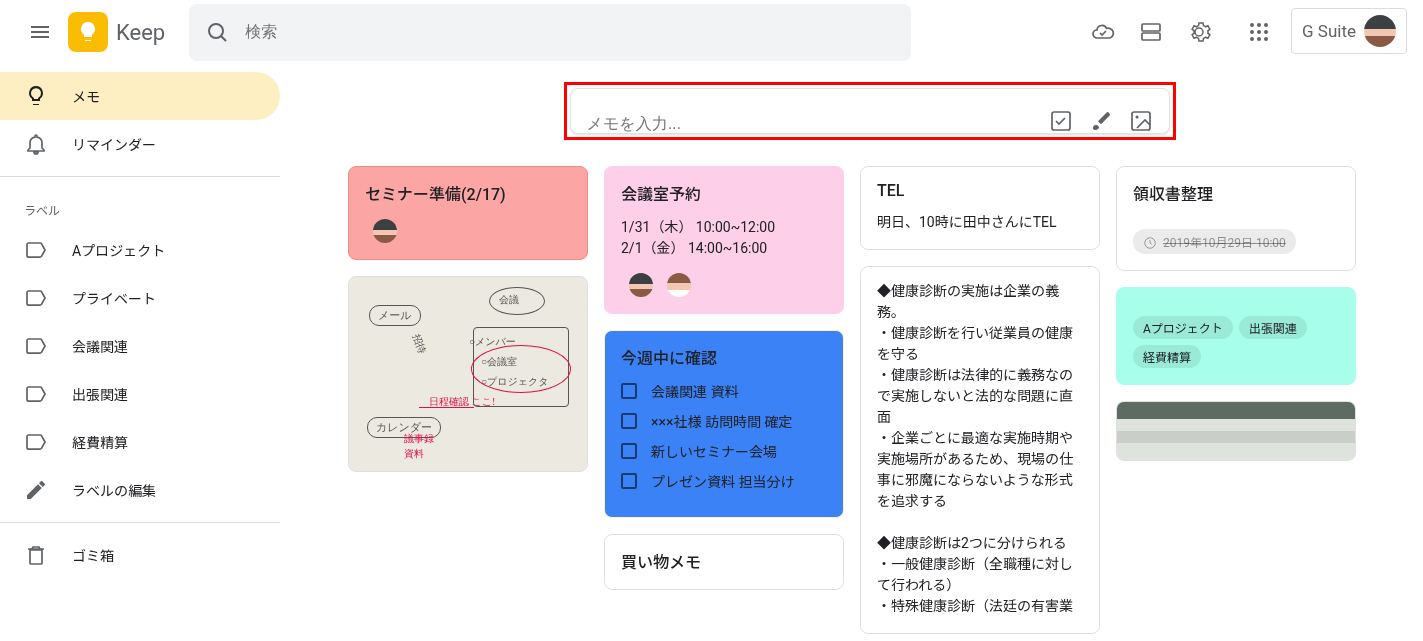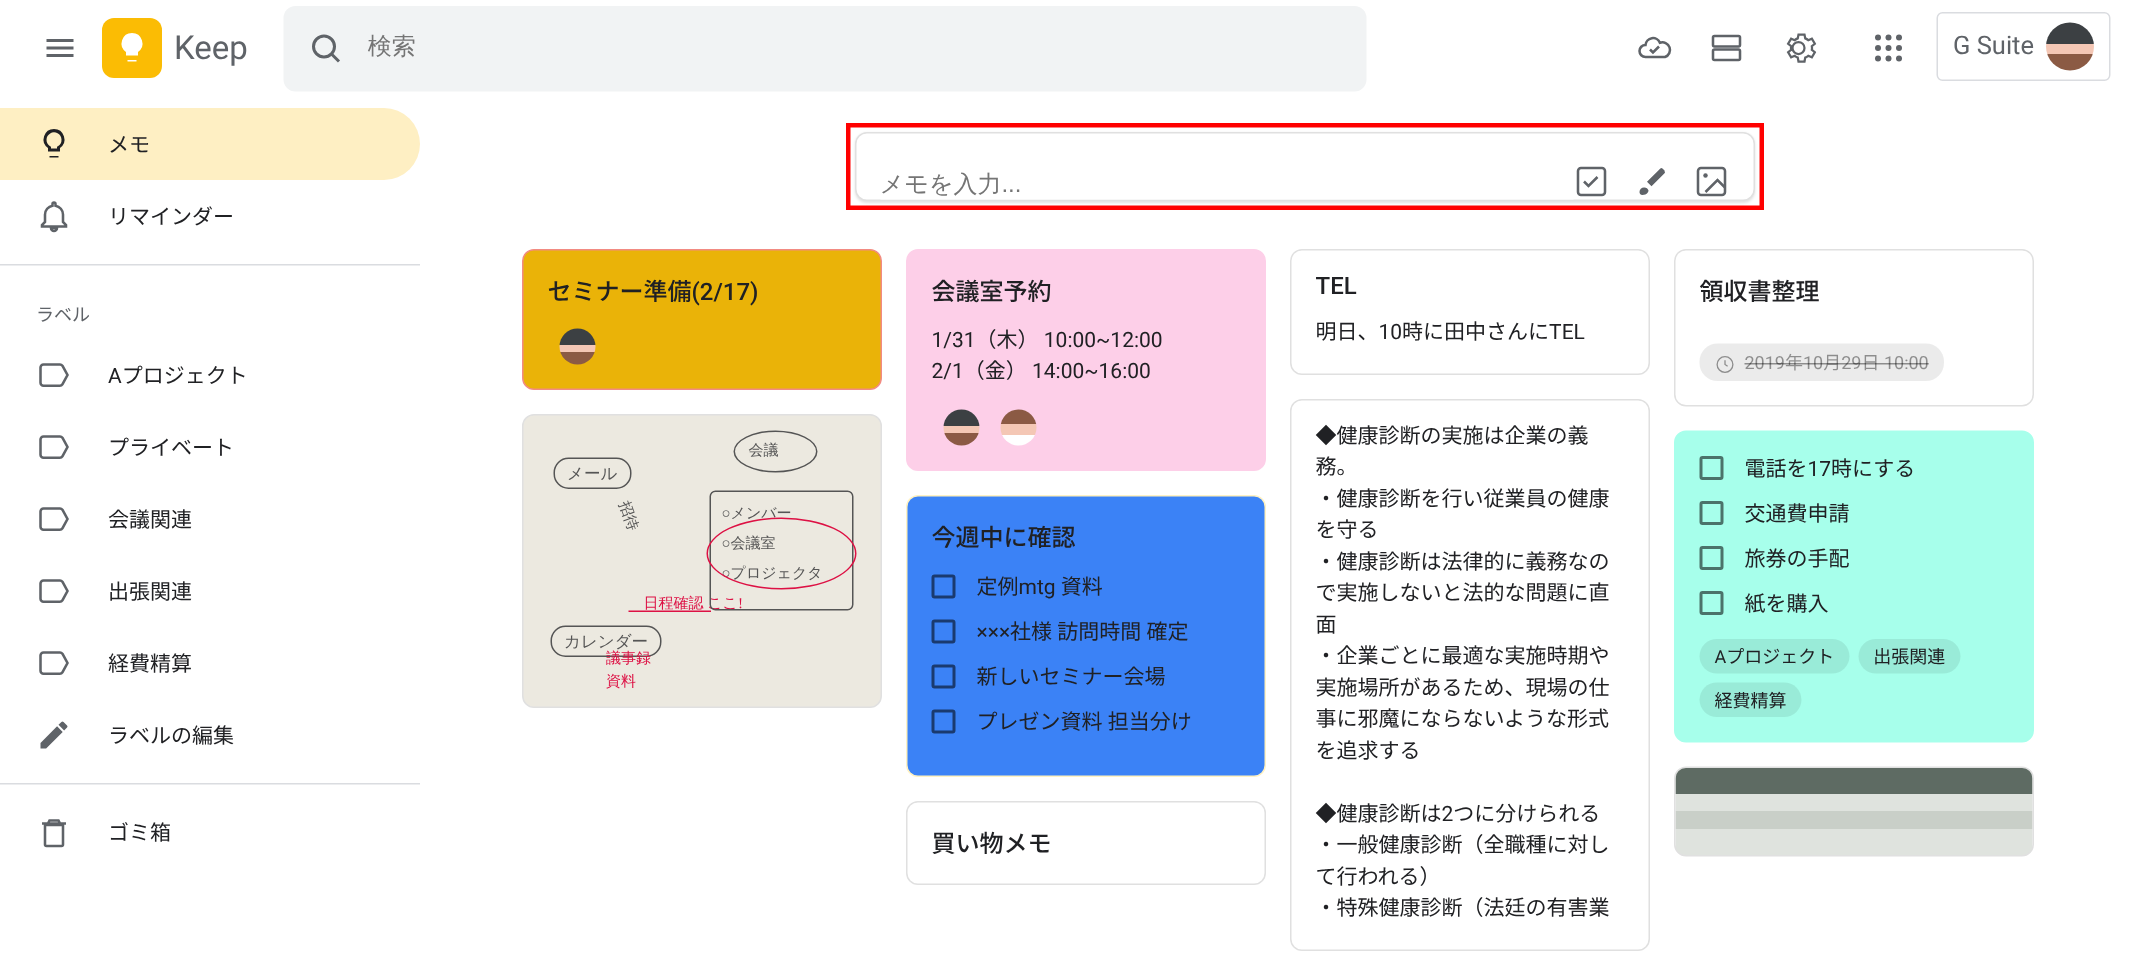--- a/index.html
+++ b/index.html
@@ -43,21 +43,21 @@
   .new-note { height: 46px; background: #fff; border: 1px solid #e0e0e0; border-radius: 8px; box-shadow: 0 1px 2px rgba(0,0,0,.12); display: flex; align-items: flex-end; padding: 0 16px; }
   .new-note input { border: none; outline: none; font-size: 16px; flex: 1; }
   .new-note-actions { display: flex; gap: 16px; }
   .action-icon { width: 24px; height: 24px; color: #5f6368; display: flex; align-items: center; justify-content: center; cursor: pointer; }
 
   
   .note-grid { display: flex; gap: 16px; align-items: flex-start; }
   .note-col { display: flex; flex-direction: column; gap: 16px; width: 240px; }
 
   .note { border: 1px solid #e0e0e0; border-radius: 8px; padding: 14px 16px 16px; font-size: 14px; overflow: hidden; }
-  .note.coral { background: #eab308; border-color: #f28b82; }
+  .note.coral { background: #fca5a5; border-color: #f28b82; }
   .note.pink  { background: #fdcfe8; border-color: #fdcfe8; }
   .note.yellow{ background: #3b82f6; border-color: #fff2c2; }
   .note.teal  { background: #a7ffeb; border-color: #a7ffeb; }
   .note-title { font-weight: 500; font-size: 16px; margin-bottom: 12px; }
   .note-body { white-space: pre-wrap; font-size: 14px; line-height: 1.5; }
   .checklist { list-style: none; }
   .checklist li { display: flex; align-items: center; margin-bottom: 10px; font-size: 14px; }
   .checkbox { width: 16px; height: 16px; border: 2px solid rgba(0,0,0,.55); border-radius: 2px; margin-right: 14px; flex-shrink: 0; }
   .note .avatar-row { display: flex; gap: 6px; margin-top: 14px; }
   .date-chip { display: inline-flex; align-items: flex-end; gap: 6px; background: rgba(0,0,0,.08); color: rgba(0,0,0,.4); padding: 4px 10px; border-radius: 12px; font-size: 12px; text-decoration: line-through; margin-top: 12px; }
@@ -319,21 +319,21 @@
         <div class="image-note">
 
           <span class="wb-label" style="top:28px;left:20px" data-bind="whiteboard.mail">メール</span>
           <span class="wb-label" style="top:140px;left:18px" data-bind="whiteboard.calendar">カレンダー</span>
           <div class="wb-oval" style="top:10px;left:140px;width:56px;height:28px;border-color:#555"></div>
           <span class="wb-text" style="top:16px;left:150px;color:#555" data-bind="whiteboard.meeting">会議</span>
           <span class="wb-redline" style="top:130px;left:70px;width:55px"></span>
           <span class="wb-text" style="top:118px;left:80px;color:#d14" data-bind="whiteboard.schedule_check">日程確認 ここ!</span>
           <span class="wb-text" style="top:60px;left:60px;color:#555;transform:rotate(70deg)" data-bind="whiteboard.invite">招待</span>
           <div style="position:absolute;top:50px;left:124px;width:96px;height:80px;border:1px solid #555;border-radius:4px"></div>
-          <span class="wb-text" style="top:58px;left:132px;color:#555" data-bind="whiteboard.member">○メンバー</span>
+          <span class="wb-text" style="top:58px;left:120px;color:#555" data-bind="whiteboard.member">○メンバー</span>
           <span class="wb-text" style="top:78px;left:132px;color:#555" data-bind="whiteboard.room">○会議室</span>
           <span class="wb-text" style="top:98px;left:132px;color:#555" data-bind="whiteboard.projector">○プロジェクタ</span>
           <div class="wb-oval" style="top:68px;left:122px;width:100px;height:48px"></div>
           <span class="wb-text" style="top:155px;left:55px;color:#d14" data-bind="whiteboard.agenda1">議事録</span>
           <span class="wb-text" style="top:170px;left:55px;color:#d14" data-bind="whiteboard.agenda2">資料</span>
         </div>
       </div>
 
       <div class="note-col">
         <div class="note pink">
@@ -343,21 +343,21 @@
           <div class="avatar-row">
             <div class="avatar small"></div>
             <div class="avatar small" style="background:linear-gradient(180deg,#8b5a44 0%,#8b5a44 40%,#f4c7b5 40%,#f4c7b5 70%,#fff 70%)"></div>
           </div>
         </div>
         <div class="note yellow">
           <div class="note-title" data-bind="notes.col2.1.title">今週中に確認</div>
           <ul class="checklist">
             <li>
                 <span class="checkbox"></span>
-                <span data-bind="notes.col2.1.checklist.0">定例mtg 資料</span>
+                <span data-bind="notes.col2.1.checklist.0">会議関連 資料</span>
               </li>
             <li>
                 <span class="checkbox"></span>
                 <span data-bind="notes.col2.1.checklist.1">×××社様 訪問時間 確定</span>
               </li>
             <li>
                 <span class="checkbox"></span>
                 <span data-bind="notes.col2.1.checklist.2">新しいセミナー会場</span>
               </li>
             <li>
@@ -392,38 +392,20 @@
         <div class="note">
           <div class="note-title" data-bind="notes.col4.0.title">領収書整理</div>
           <span class="date-chip">
             <svg viewBox="0 0 24 24">
                 <use href="#i-clock"></use>
               </svg>
             <span data-bind="notes.col4.0.reminder">2019年10月29日 10:00</span>
           </span>
         </div>
         <div class="note teal">
-          <ul class="checklist">
-            <li>
-                <span class="checkbox"></span>
-                <span data-bind="notes.col4.1.checklist.0">電話を17時にする</span>
-              </li>
-            <li>
-                <span class="checkbox"></span>
-                <span data-bind="notes.col4.1.checklist.1">交通費申請</span>
-              </li>
-            <li>
-                <span class="checkbox"></span>
-                <span data-bind="notes.col4.1.checklist.2">旅券の手配</span>
-              </li>
-            <li>
-                <span class="checkbox"></span>
-                <span data-bind="notes.col4.1.checklist.3">紙を購入</span>
-              </li>
-          </ul>
           <div class="label-chip-row">
             <span class="label-chip" data-bind="notes.col4.1.labels.0">Aプロジェクト</span>
             <span class="label-chip" data-bind="notes.col4.1.labels.1">出張関連</span>
             <span class="label-chip" data-bind="notes.col4.1.labels.2">経費精算</span>
           </div>
         </div>
         <div class="image-note" style="height:60px;background:linear-gradient(180deg,#5e6b63 0%,#5e6b63 30%,#dfe3de 30%,#dfe3de 50%,#c9cfc8 50%,#c9cfc8 70%,#dfe3de 70%)"></div>
       </div>
 
     </div>

